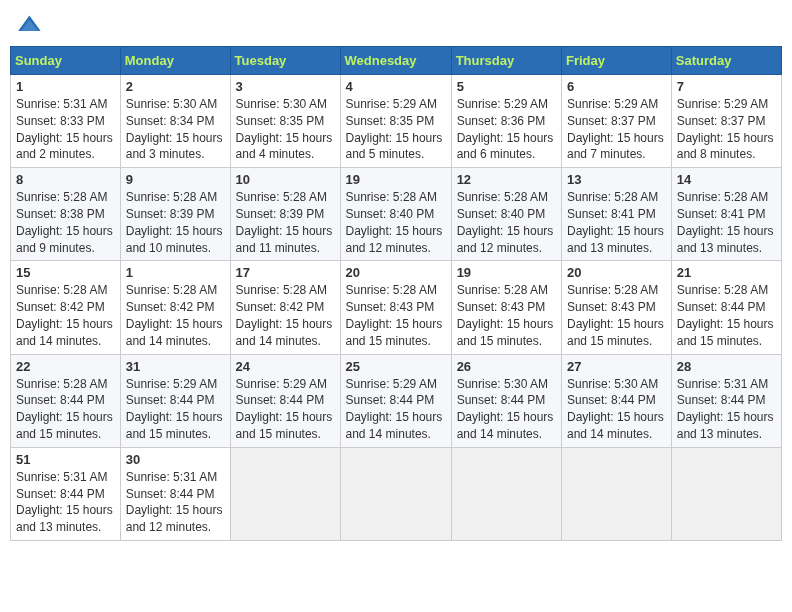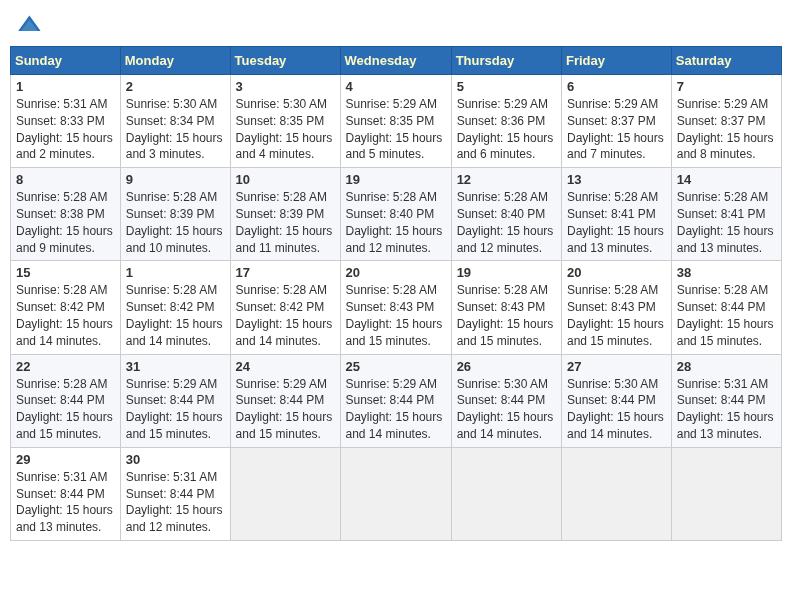--- a/index.html
+++ b/index.html
@@ -47,21 +47,21 @@
       font-size: 13px;
       color: #555;
     }
     .calendar {
       width: 100%;
       border-collapse: collapse;
       border: 1px solid #ccc;
     }
     .calendar th {
       background: #2a6db5;
-      color: #fef9c3;
+      color: #bef264;
       font-size: 13px;
       font-weight: bold;
       padding: 6px 4px;
       text-align: left;
       border: 1px solid #1e5a9a;
     }
     .calendar td {
       vertical-align: top;
       border: 1px solid #ccc;
       padding: 4px 5px;
@@ -201,21 +201,21 @@
         </td>
         <td>
           <span class="day-num">19</span>
           <div class="day-info">Sunrise: 5:28 AM<br>Sunset: 8:43 PM<br>Daylight: 15 hours and 15 minutes.</div>
         </td>
         <td>
           <span class="day-num">20</span>
           <div class="day-info">Sunrise: 5:28 AM<br>Sunset: 8:43 PM<br>Daylight: 15 hours and 15 minutes.</div>
         </td>
         <td>
-          <span class="day-num">38</span>
+          <span class="day-num">21</span>
           <div class="day-info">Sunrise: 5:28 AM<br>Sunset: 8:44 PM<br>Daylight: 15 hours and 15 minutes.</div>
         </td>
       </tr>
       <tr>
         <td>
           <span class="day-num">22</span>
           <div class="day-info">Sunrise: 5:28 AM<br>Sunset: 8:44 PM<br>Daylight: 15 hours and 15 minutes.</div>
         </td>
         <td>
           <span class="day-num">31</span>
@@ -237,21 +237,21 @@
           <span class="day-num">27</span>
           <div class="day-info">Sunrise: 5:30 AM<br>Sunset: 8:44 PM<br>Daylight: 15 hours and 14 minutes.</div>
         </td>
         <td>
           <span class="day-num">28</span>
           <div class="day-info">Sunrise: 5:31 AM<br>Sunset: 8:44 PM<br>Daylight: 15 hours and 13 minutes.</div>
         </td>
       </tr>
       <tr>
         <td>
-          <span class="day-num">29</span>
+          <span class="day-num">51</span>
           <div class="day-info">Sunrise: 5:31 AM<br>Sunset: 8:44 PM<br>Daylight: 15 hours and 13 minutes.</div>
         </td>
         <td>
           <span class="day-num">30</span>
           <div class="day-info">Sunrise: 5:31 AM<br>Sunset: 8:44 PM<br>Daylight: 15 hours and 12 minutes.</div>
         </td>
         <td class="empty-cell"></td>
         <td class="empty-cell"></td>
         <td class="empty-cell"></td>
         <td class="empty-cell"></td>

